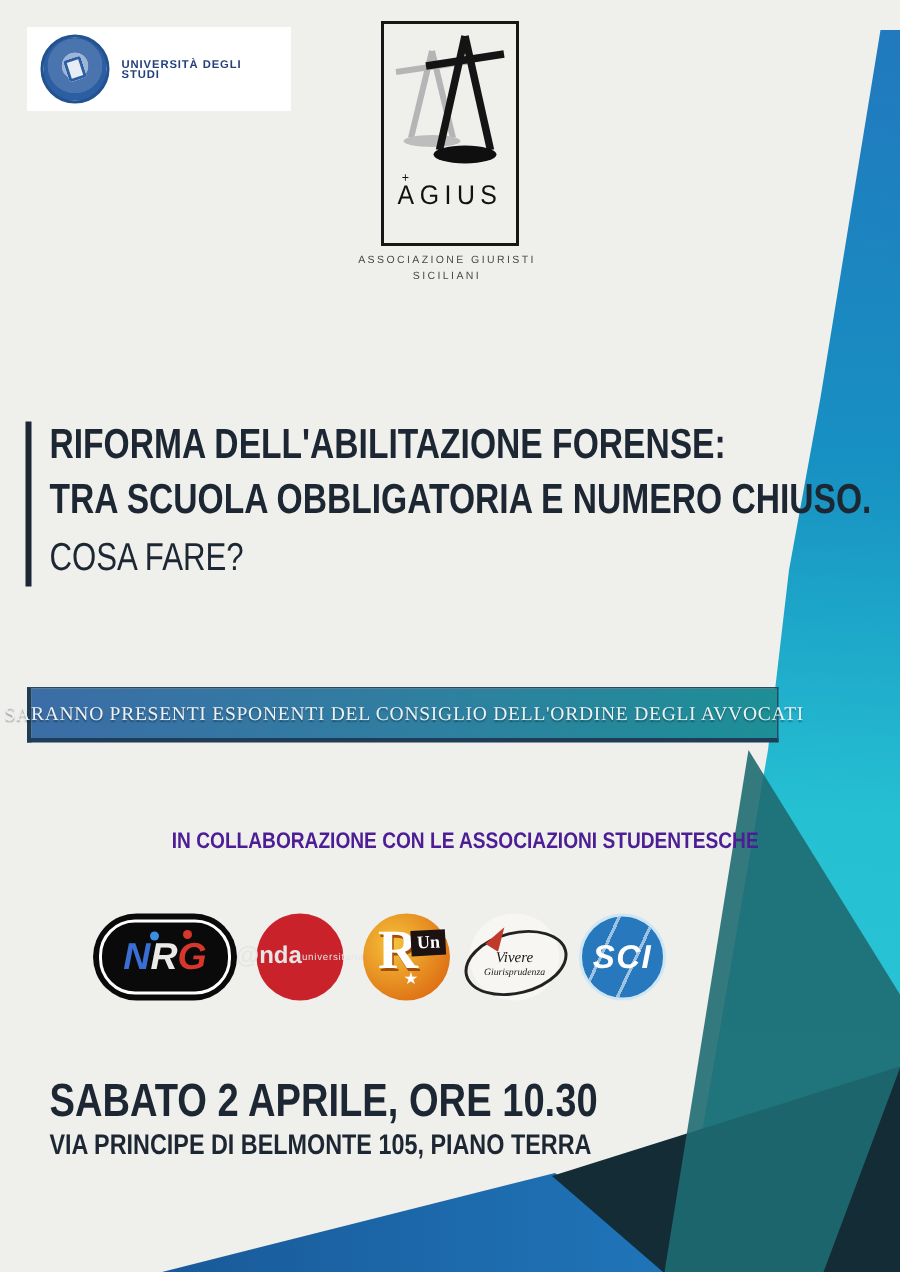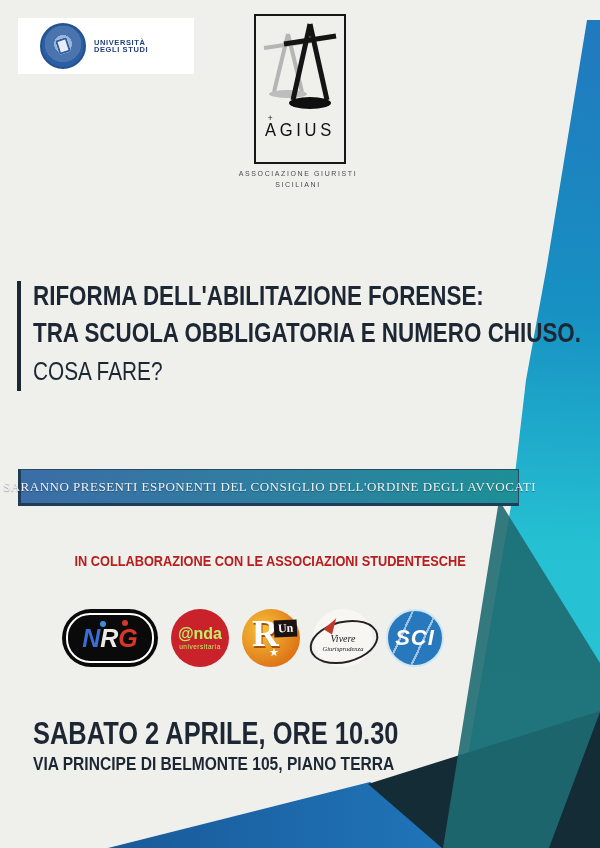--- a/index.html
+++ b/index.html
@@ -12,21 +12,21 @@
   .shape-bluewedge{background:linear-gradient(90deg,#17518f,#2281c7);
     clip-path:polygon(108px 848px,370px 782px,470px 848px);}
   .shape-navy{background:#132c36;
     clip-path:polygon(368px 784px,600px 711px,600px 848px,442px 848px);}
   .shape-tealtri{background:#1f6b72;opacity:.9;
     clip-path:polygon(499px 500px,600px 663px,600px 712px,549px 848px,443px 848px);}
   .layer{position:absolute;inset:0;z-index:2;}
 
   
   .ecampus{position:absolute;left:18px;top:18px;width:176px;height:56px;background:#fff;
-           display:flex;align-items:center;padding:0 22px;box-sizing:border-box;}
+           display:flex;align-items:center;padding:0 9px;box-sizing:border-box;}
   .seal{width:42px;height:42px;border-radius:50%;background:radial-gradient(circle at 50% 45%,#9db4d6 0 28%,#4a74ad 29% 58%,#2b5ea2 59% 100%);
         border:2px solid #24528f;flex:0 0 auto;position:relative;}
   .seal::after{content:"";position:absolute;left:50%;top:50%;width:12px;height:15px;transform:translate(-50%,-50%) rotate(-18deg);
         background:#e8edf5;border-radius:2px;box-shadow:inset 0 0 0 2px #2b5ea2;}
   .ecampus-text{margin-left:8px;line-height:1;}
   .ec-line1{font-size:7.5px;font-weight:bold;letter-spacing:.6px;color:#23407c;}
   .ec-line2{margin-top:3px;color:#23407c;}
   .ec-e{font-size:22px;font-weight:bold;}
   .ec-campus{font-family:"Liberation Serif",serif;font-size:19px;font-weight:600;letter-spacing:1px;}
 
@@ -39,44 +39,44 @@
   .agius-cap-line{font-size:7px;letter-spacing:1.6px;line-height:11px;}
 
   
   .title-bar{position:absolute;left:17px;top:281px;width:4px;height:110px;background:#1d2733;}
   .title{position:absolute;left:33px;color:#1d2733;white-space:nowrap;transform:scaleX(.8);transform-origin:0 0;}
   .t1{top:280px;font-size:28px;font-weight:bold;}
   .t2{top:317px;font-size:28px;font-weight:bold;}
   .t3{top:356px;font-size:26px;font-weight:400;}
 
   
-  .banner{position:absolute;left:18px;top:469px;width:501px;height:37px;box-sizing:border-box;
+  .banner{position:absolute;left:18px;top:458px;width:501px;height:37px;box-sizing:border-box;
           background:linear-gradient(90deg,#3b6da6 0%,#2e80a0 55%,#1d8f96 100%);
           border:1px solid #2a4a63;border-left:3px solid #203d57;border-bottom:3px solid #203d57;
           display:flex;align-items:center;justify-content:center;}
   .banner-text{font-family:"Liberation Serif",serif;font-size:13px;letter-spacing:.5px;color:#eef2f5;
                text-shadow:0 1px 1px rgba(0,0,0,.35);white-space:nowrap;}
 
   
-  .collab{position:absolute;left:0;top:552px;width:540px;text-align:center;color:#b91c1c;}
+  .collab{position:absolute;left:0;top:552px;width:540px;text-align:right;color:#4c1d95;}
   .collab-inner{display:inline-block;font-size:15px;font-weight:bold;transform:scaleX(.85);white-space:nowrap;}
 
   
   .logos{position:absolute;left:62px;top:606px;width:382px;height:64px;display:flex;
          justify-content:space-between;align-items:center;}
   .logo-nrg{width:96px;height:58px;background:#0a0a0a;border-radius:29px;padding:4px;box-sizing:border-box;}
   .logo-nrg-inner{width:100%;height:100%;border:2px solid #fff;border-radius:24px;display:flex;
                   align-items:center;justify-content:center;position:relative;box-sizing:border-box;}
   .nrg-letter{font-size:25px;font-weight:bold;font-style:italic;line-height:1;}
   .nrg-n{color:#3b6ed4;}.nrg-r{color:#eceae6;}.nrg-g{color:#d8362a;}
   .nrg-dot-blue{position:absolute;left:32px;top:6px;width:6px;height:6px;border-radius:50%;background:#3b8ee0;}
   .nrg-dot-red{position:absolute;right:24px;top:5px;width:6px;height:6px;border-radius:50%;background:#d8362a;}
   .logo-circle{border-radius:50%;position:relative;flex:0 0 auto;}
-  .logo-onda{width:58px;height:58px;background:#c9222a;display:flex;flex-direction:column;
-             align-items:center;justify-content:center;color:#bef264;}
+  .logo-onda{width:58px;height:58px;background:#c9222a;display:flex;flex-direction:row;
+             align-items:center;justify-content:center;color:#e5e5e5;}
   .onda-text{font-size:16px;font-weight:bold;line-height:1;}
   .onda-sub{font-size:6.5px;letter-spacing:.5px;margin-top:1px;}
   .logo-run{width:58px;height:58px;background:radial-gradient(circle at 35% 35%,#f5c33a,#e07818 70%,#d95f10);}
   .run-r{position:absolute;left:10px;top:6px;font-family:"Liberation Serif",serif;font-size:37px;
          font-weight:bold;color:#fff;text-shadow:1px 2px 0 #a34d08;line-height:1;}
   .run-badge{position:absolute;right:3px;top:11px;background:#1c1212;color:#fff;
              font-family:"Liberation Serif",serif;font-size:12px;font-weight:bold;
              padding:1px 4px;transform:rotate(-3deg);}
   .run-star{position:absolute;left:27px;top:37px;color:#fff;font-size:11px;}
   .logo-sci{width:58px;height:58px;background:#2878bd;border:2px solid #cfe6f4;box-sizing:border-box;

